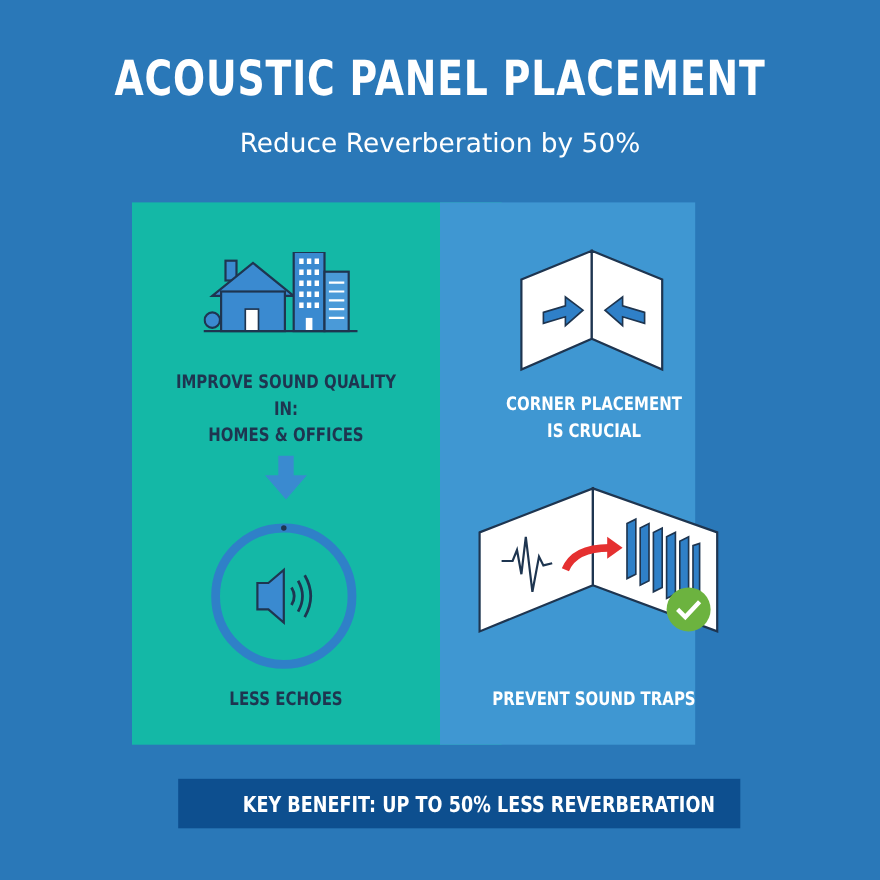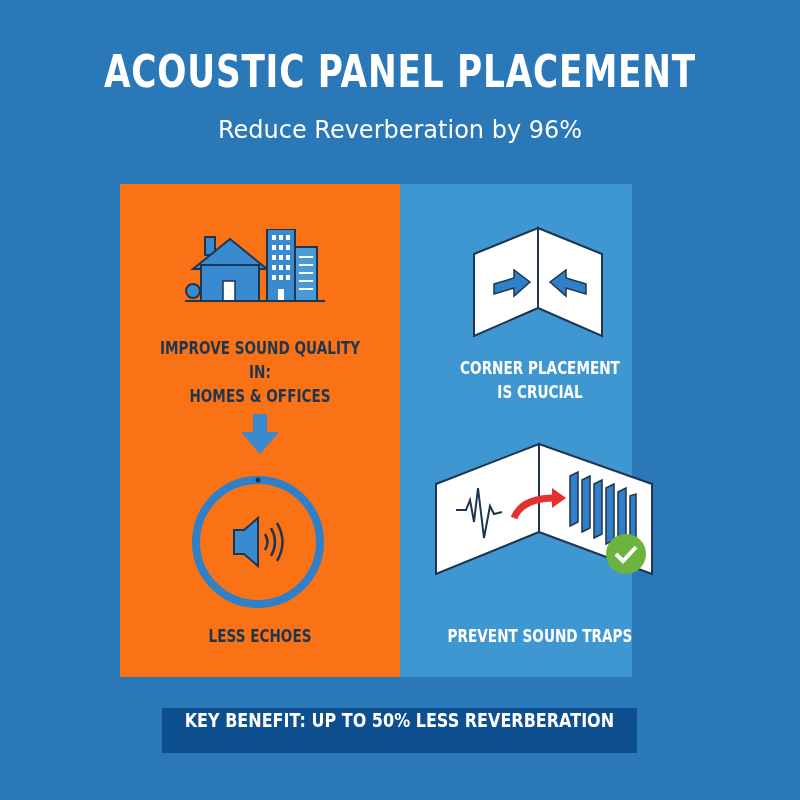--- a/index.html
+++ b/index.html
@@ -1,32 +1,32 @@
 <!DOCTYPE html>
 <html><head>
 <meta charset="utf-8">
 <style>
   html,body{margin:0;padding:0;}
   body{width:800px;height:800px;background:#2a78b8;position:relative;overflow:hidden;font-family:"Liberation Sans",sans-serif;}
   .title{position:absolute;top:46px;left:0;width:800px;text-align:center;color:#fff;font-family:"DejaVu Sans",sans-serif;font-weight:bold;font-size:44px;letter-spacing:1px;transform:scaleX(0.78);transform-origin:center;}
   .subtitle{position:absolute;top:116px;left:0;width:800px;text-align:center;color:#fff;font-family:"DejaVu Sans",sans-serif;font-size:24px;}
-  .panel-left{position:absolute;left:120px;top:184px;width:336px;height:493px;background:#f97316;}
+  .panel-left{position:absolute;left:120px;top:184px;width:336px;height:493px;background:#14b8a6;}
   .panel-right{position:absolute;left:400px;top:184px;width:232px;height:493px;background:#3f97d2;}
   .label{position:absolute;width:280px;text-align:center;font-family:"DejaVu Sans",sans-serif;font-weight:bold;font-size:17px;line-height:24px;transform:scaleX(0.8);transform-origin:center;}
   .label.dark{color:#1e3550;}
   .label.light{color:#fff;}
   .icon{position:absolute;}
-  .banner{position:absolute;left:162px;top:708px;width:475px;height:45px;background:#0d4f8f;color:#fff;display:flex;align-items:flex-start;justify-content:center;}
+  .banner{position:absolute;left:162px;top:708px;width:475px;height:45px;background:#0d4f8f;color:#fff;display:flex;align-items:center;justify-content:center;padding-left:36px;}
   .banner span{font-family:"DejaVu Sans",sans-serif;font-weight:bold;font-size:20px;transform:scaleX(0.8);white-space:nowrap;}
 </style>
 </head>
 <body>
 
 <div class="title">ACOUSTIC PANEL PLACEMENT</div>
-<div class="subtitle">Reduce Reverberation by 96%</div>
+<div class="subtitle">Reduce Reverberation by 50%</div>
 
 <div class="panel-left">
   <svg class="icon" style="left:65px;top:45px;" width="150" height="80" viewBox="0 0 150 80">
     <rect x="20" y="8" width="10" height="18" fill="#3a8ad0" stroke="#1e3550" stroke-width="2"></rect>
     <polygon points="8,40 45,10 82,40" fill="#3a8ad0" stroke="#1e3550" stroke-width="2"></polygon>
     <rect x="16" y="36" width="58" height="36" fill="#3a8ad0" stroke="#1e3550" stroke-width="2"></rect>
     <rect x="38" y="52" width="12" height="20" fill="#fff" stroke="#1e3550" stroke-width="1.5"></rect>
     <circle cx="8" cy="62" r="7" fill="#3a8ad0" stroke="#1e3550" stroke-width="2"></circle>
     <rect x="82" y="0" width="28" height="72" fill="#3a8ad0" stroke="#1e3550" stroke-width="2"></rect>
     <g fill="#fff">

